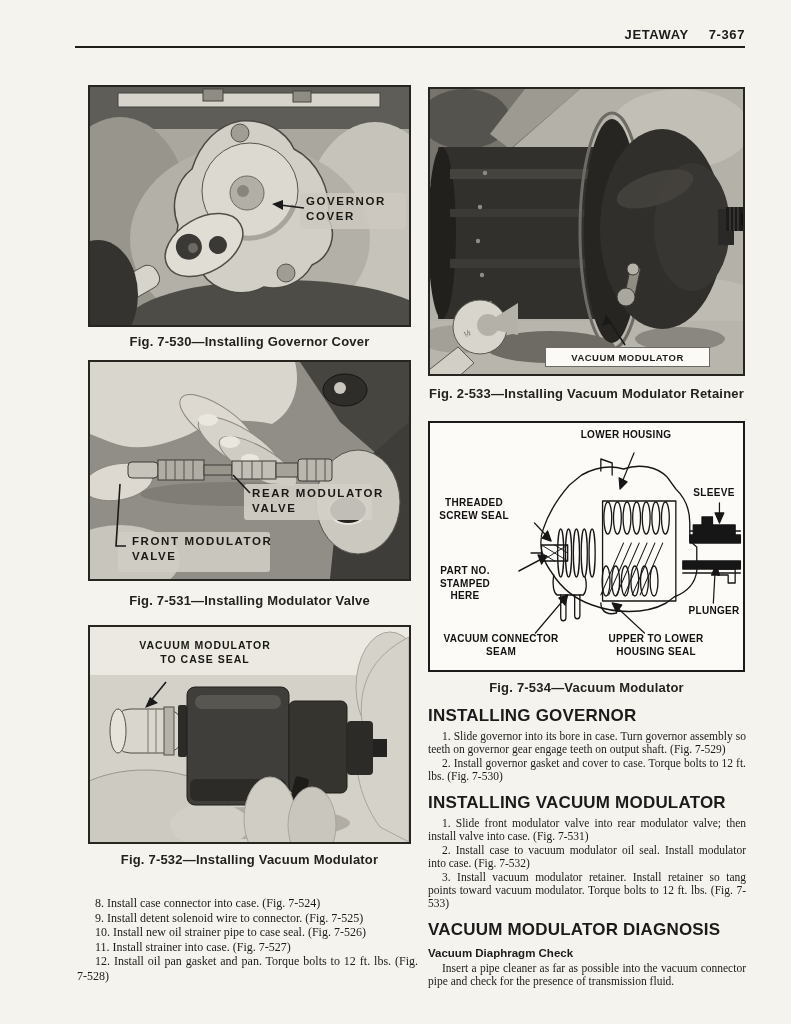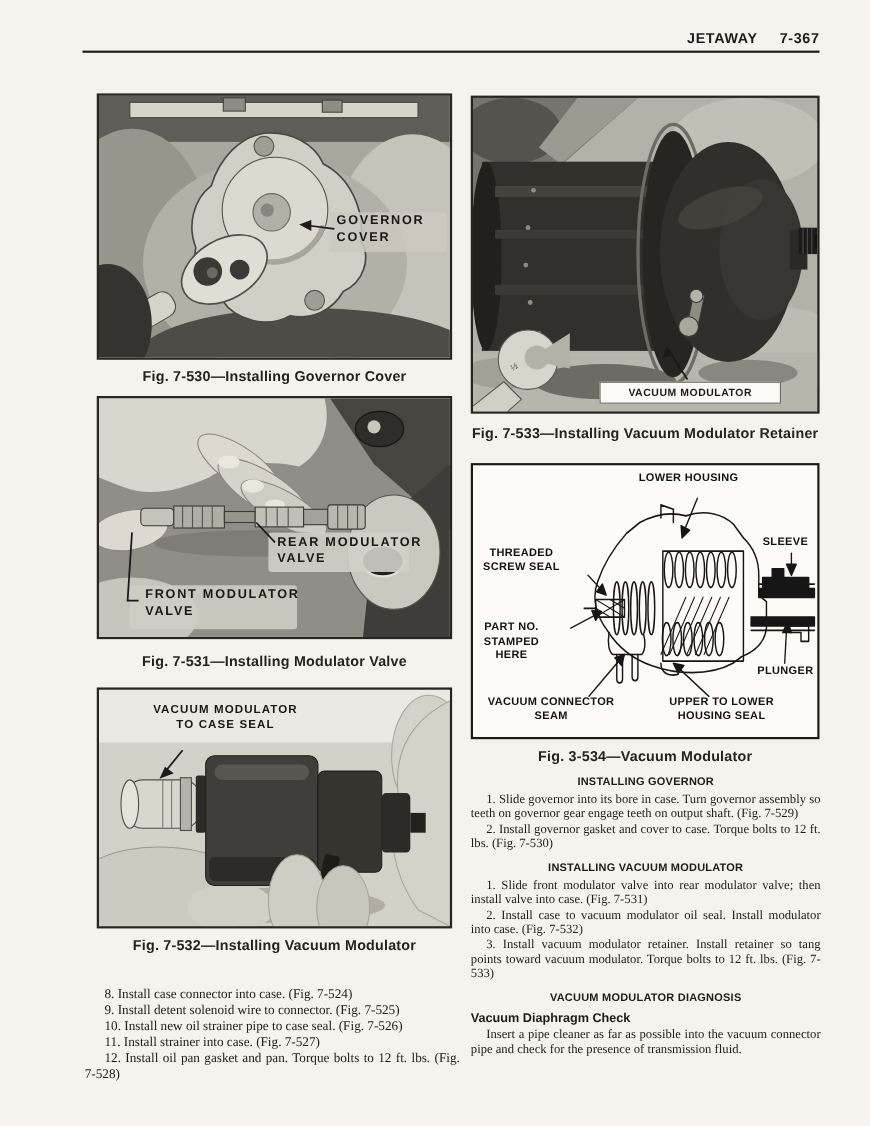--- a/index.html
+++ b/index.html
@@ -37,21 +37,21 @@
     position:absolute; font-size:10px; font-weight:bold; letter-spacing:.3px;
     line-height:12.5px; text-align:center; white-space:pre-line; color:#111;
   }
   .wrench-mark { position:absolute; font-size:8px; font-style:italic; color:#55534d; transform:rotate(-35deg); }
 
   
   .steps-left { position:absolute; left:77px; top:896px; width:341px;
     font-family:"Liberation Serif", serif; font-size:12px; line-height:14.6px; text-align:justify; }
   .steps-left p { text-indent:18px; }
   .rtext { position:absolute; left:428px; top:706px; width:318px; }
-  .rtext h3 { font-size:10px; font-weight:bold; letter-spacing:.2px; margin:10px 0 4px; font-family:"Liberation Sans", sans-serif;text-align:center; }
+  .rtext h3 { font-size:17px; font-weight:bold; letter-spacing:.2px; margin:10px 0 4px; font-family:"Liberation Sans", sans-serif; }
   .rtext h3:first-child { margin-top:0; }
   .rtext h4 { font-size:11.5px; font-weight:bold; margin:7px 0 3px; font-family:"Liberation Sans", sans-serif; }
   .rtext p  { font-family:"Liberation Serif", serif; font-size:11.5px; line-height:13px;
               text-align:justify; text-indent:14px; margin-bottom:1px; }
 </style>
 </head>
 <body>
 
 <div class="page">
 
@@ -241,21 +241,21 @@
           <circle cx="50" cy="238" r="27" fill="#d8d5cc" stroke="#5a5852"></circle>
           <polygon points="50,238 88,214 88,246" fill="#b4b1a9"></polygon>
           <circle cx="58" cy="236" r="11" fill="#b4b1a9"></circle>
         </g>
         <line x1="195" y1="256" x2="178" y2="230" stroke="#1a1a1a" stroke-width="1.6"></line>
         <polygon points="176,226 172,237 182,234" fill="#1a1a1a"></polygon>
       </svg>
       <span class="wrench-mark" style="left:34px; top:240px;">½</span>
       <div class="lbl-box" style="left:115px; top:258px; width:165px;">VACUUM MODULATOR</div>
     </div>
-    <div class="caption" style="margin-top:10px;">Fig. 7-533—Installing Vacuum Modulator Retainer</div>
+    <div class="caption" style="margin-top:10px;">Fig. 2-533—Installing Vacuum Modulator Retainer</div>
   </div>
 
   <div class="fig" style="left:428px; top:421px; width:317px;">
     <div class="photo" style="height:251px; background:#fcfbf7; border:2px solid #1a1a1a;padding-left:40px;">
       <svg viewBox="0 0 313 247" preserveAspectRatio="none">
         <g fill="none" stroke="#161616" stroke-width="1.5" stroke-linejoin="round" stroke-linecap="round">
           <path d="M128,52 C145,44 160,42 176,46 C195,40 215,44 226,54 L236,66 C248,76 252,88 252,100 L252,118 L260,124 L260,148 C258,162 246,170 234,174 L225,180 C200,192 165,190 140,182 C120,176 104,164 94,150 C82,136 78,120 84,106 C90,90 102,74 114,62 Z"></path>
           <path d="M150,48 L150,36 L163,40 L163,52"></path>
           <rect x="152" y="78" width="84" height="100"></rect>
           <g>
@@ -336,21 +336,21 @@
       <div class="d-label" style="left:258px; top:64px; width:52px;">SLEEVE</div>
       <div class="d-label" style="left:6px;   top:142px;width:58px;">PART NO.
 STAMPED
 HERE</div>
       <div class="d-label" style="left:256px; top:182px;width:56px;">PLUNGER</div>
       <div class="d-label" style="left:6px;   top:210px;width:130px;">VACUUM CONNECTOR
 SEAM</div>
       <div class="d-label" style="left:160px; top:210px;width:132px;">UPPER TO LOWER
 HOUSING SEAL</div>
     </div>
-    <div class="caption" style="margin-top:8px;">Fig. 3-534—Vacuum Modulator</div>
+    <div class="caption" style="margin-top:8px;">Fig. 7-534—Vacuum Modulator</div>
   </div>
 
   <div class="rtext">
     <h3>INSTALLING GOVERNOR</h3>
     <p>1. Slide governor into its bore in case. Turn governor assembly so teeth on governor gear engage teeth on output shaft. (Fig. 7-529)</p>
     <p>2. Install governor gasket and cover to case. Torque bolts to 12 ft. lbs. (Fig. 7-530)</p>
 
     <h3>INSTALLING VACUUM MODULATOR</h3>
     <p>1. Slide front modulator valve into rear modulator valve; then install valve into case. (Fig. 7-531)</p>
     <p>2. Install case to vacuum modulator oil seal. Install modulator into case. (Fig. 7-532)</p>

